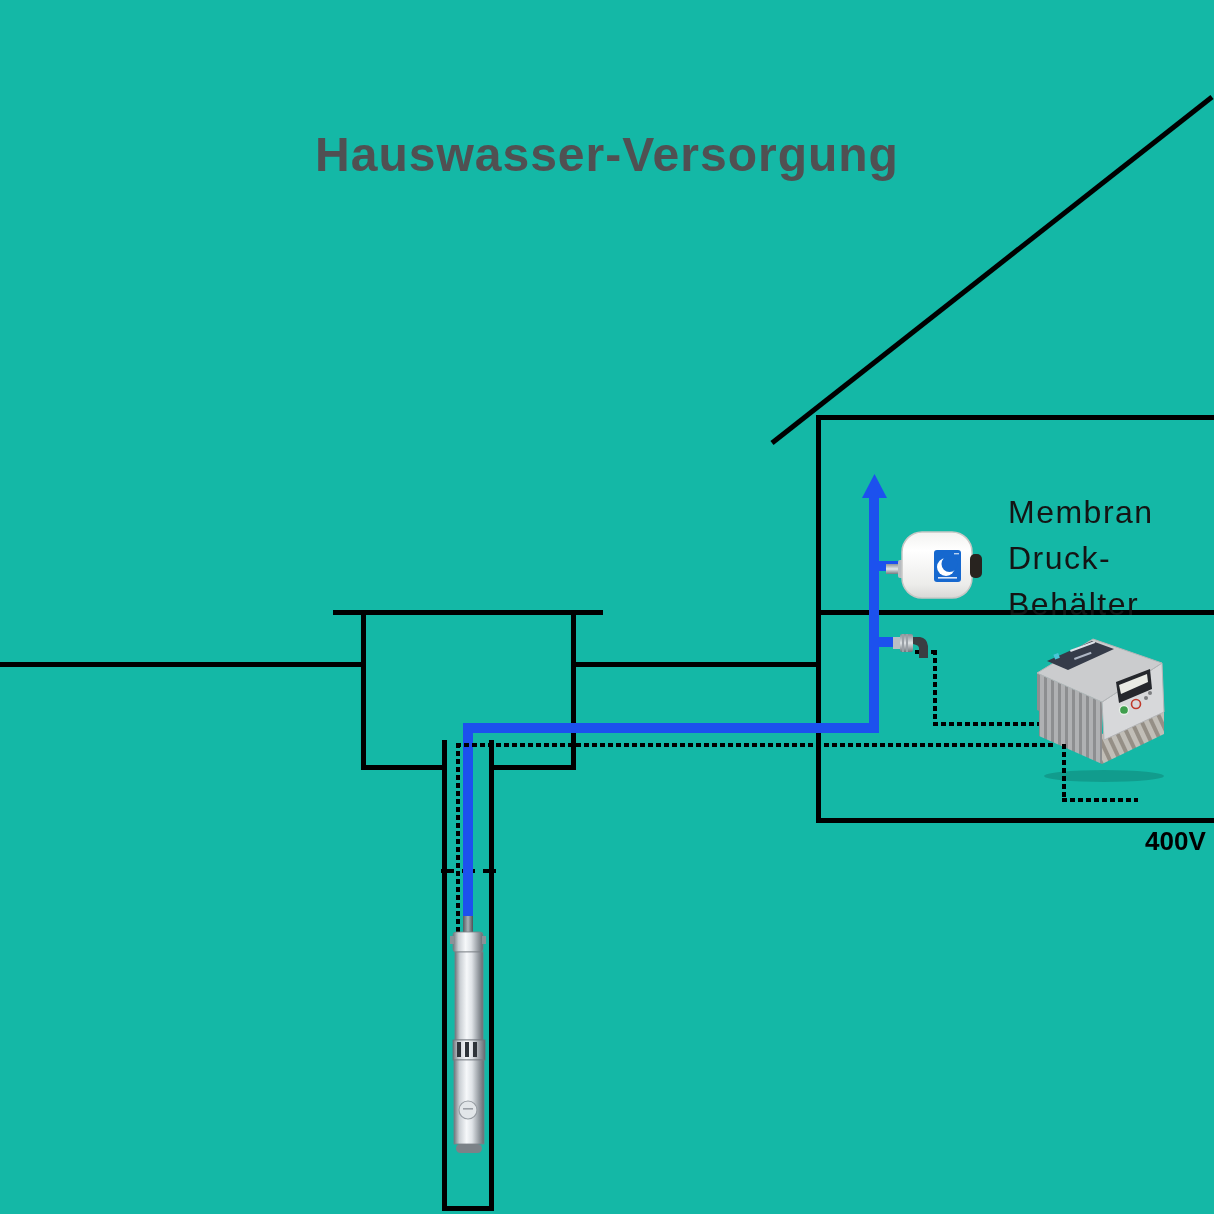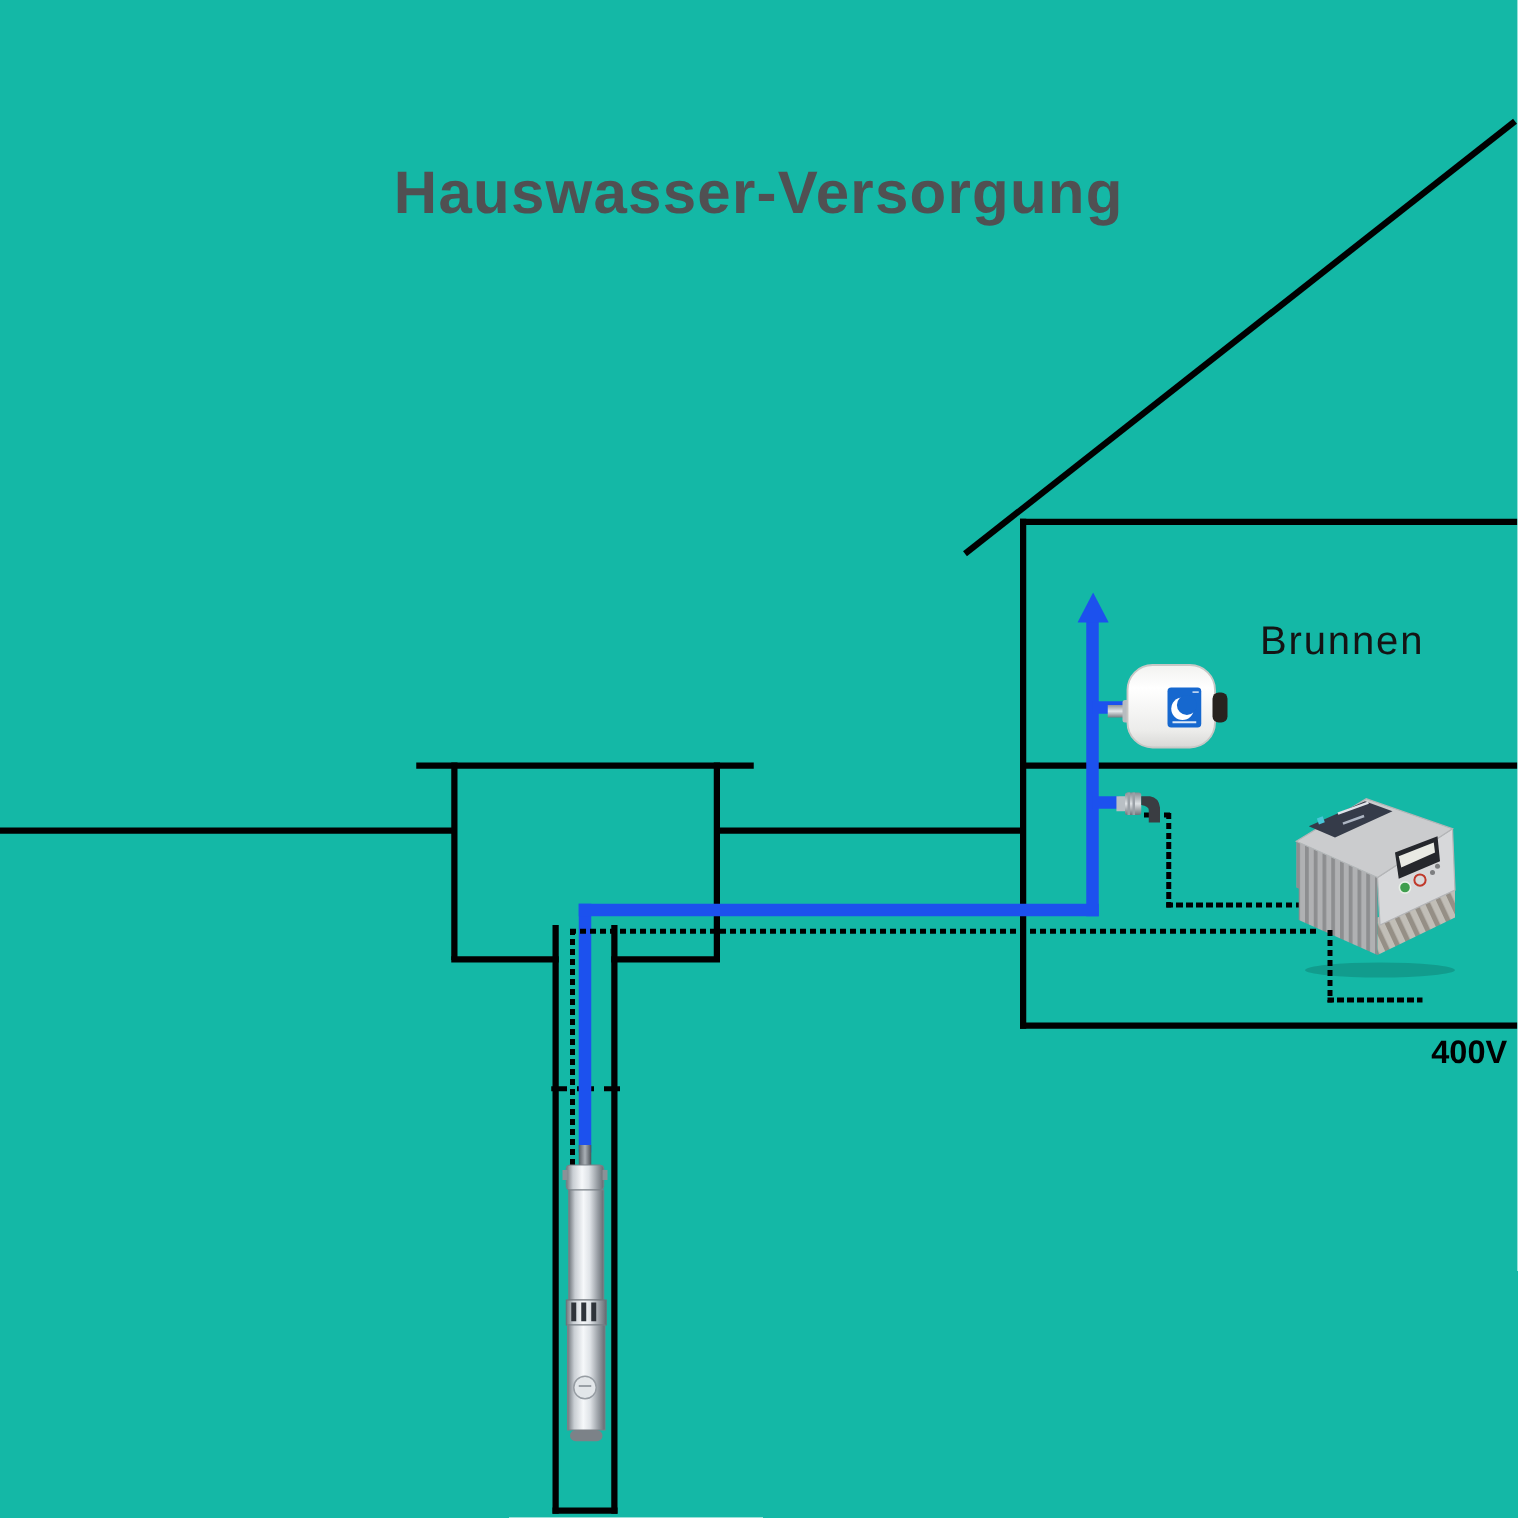--- a/index.html
+++ b/index.html
@@ -170,17 +170,19 @@
     <rect x="9" y="128" width="4" height="15" fill="#2f343a"></rect>
     <rect x="17" y="128" width="4" height="15" fill="#2f343a"></rect>
     <rect x="25" y="128" width="4" height="15" fill="#2f343a"></rect>
     <rect x="6" y="146" width="30" height="84" fill="url(#steel)" stroke="#7b8187" stroke-width="0.8"></rect>
     <circle cx="20" cy="196" r="9" fill="#e2e6e9" stroke="#979da3" stroke-width="1.2"></circle>
     <rect x="15" y="194" width="10" height="1.6" fill="#9aa0a6"></rect>
     <rect x="8" y="230" width="26" height="9" rx="4.5" fill="#7c8288"></rect>
   </svg>
 
   <div class="tank-text">
-    <div>Brunnen</div>
+    <div>Membran</div>
+    <div>Druck-</div>
+    <div>Behälter</div>
   </div>
   <div class="voltage">400V</div>
 
 </div>
 
 </body></html>

